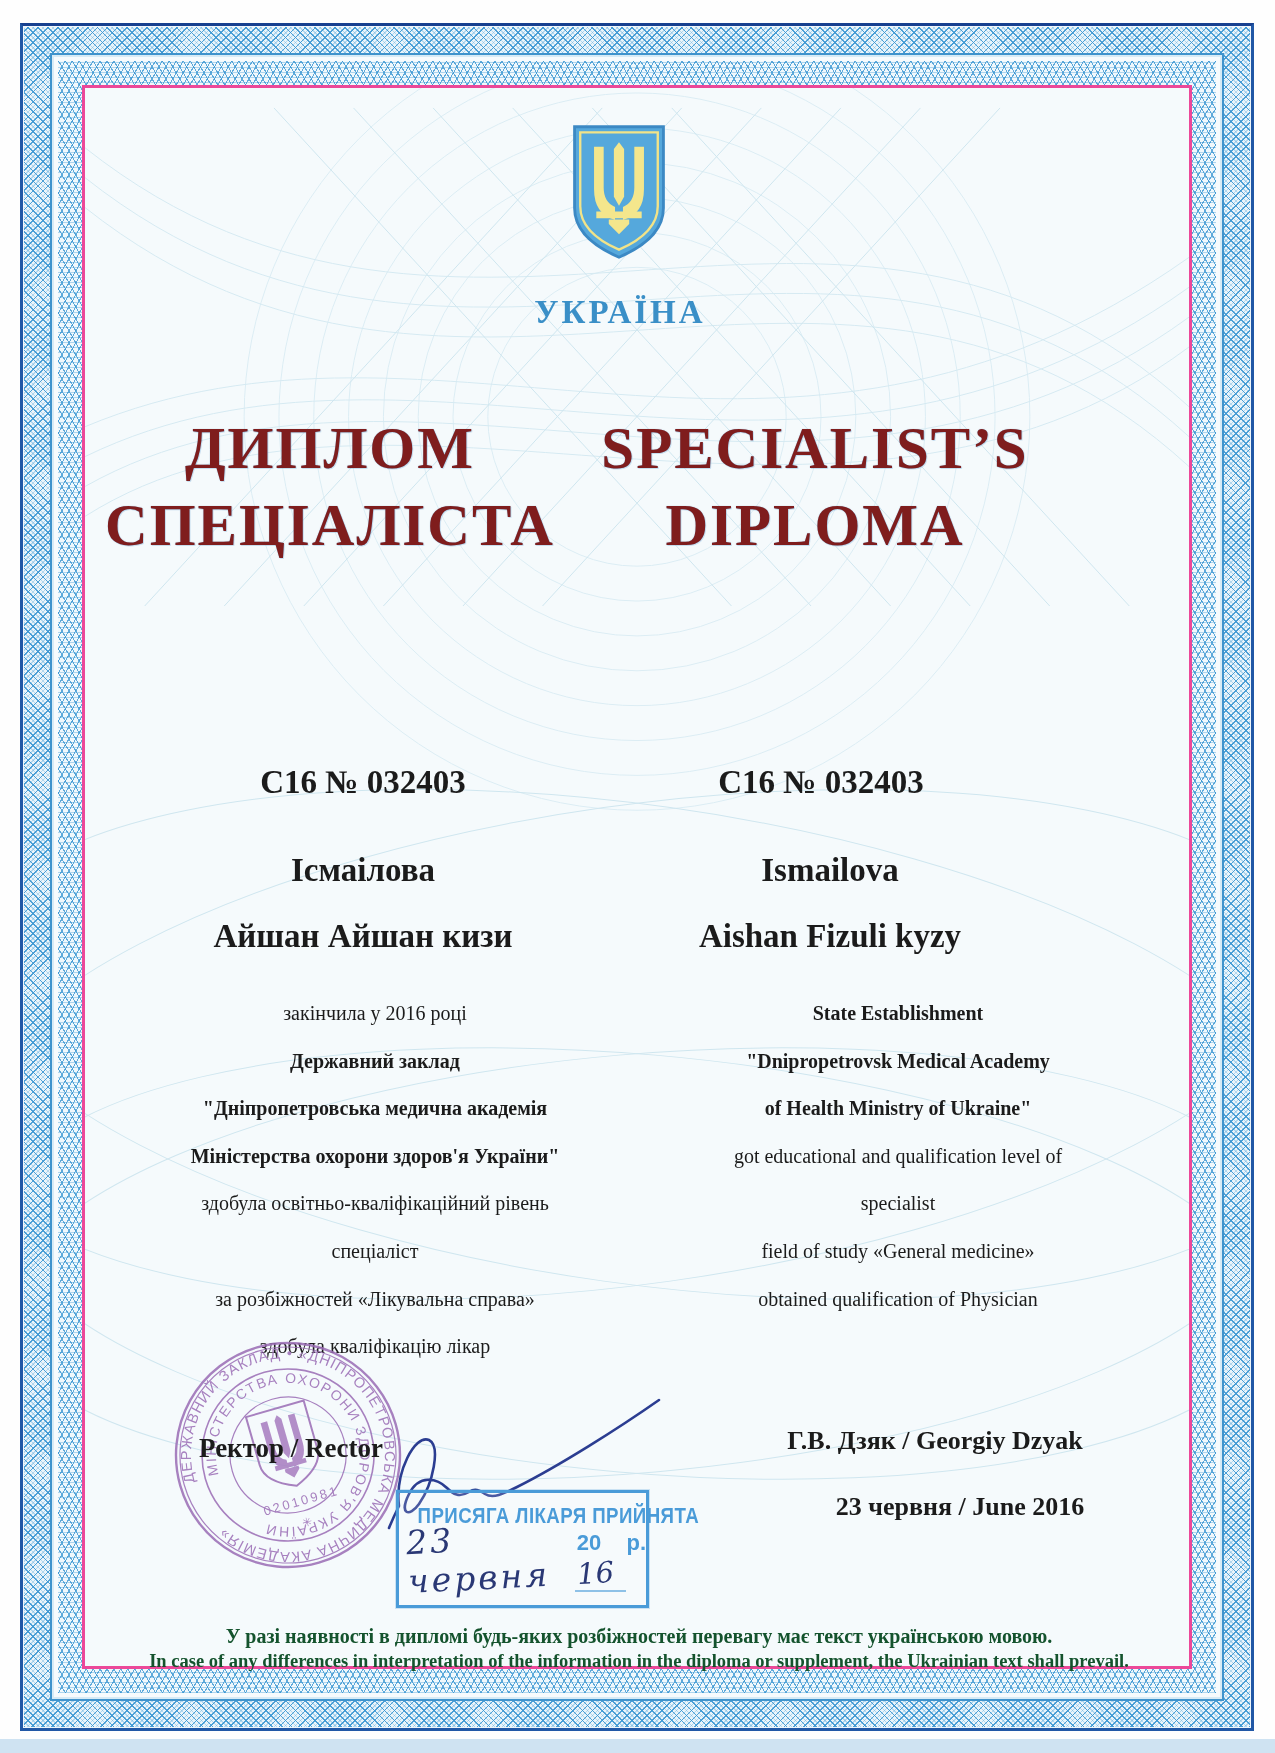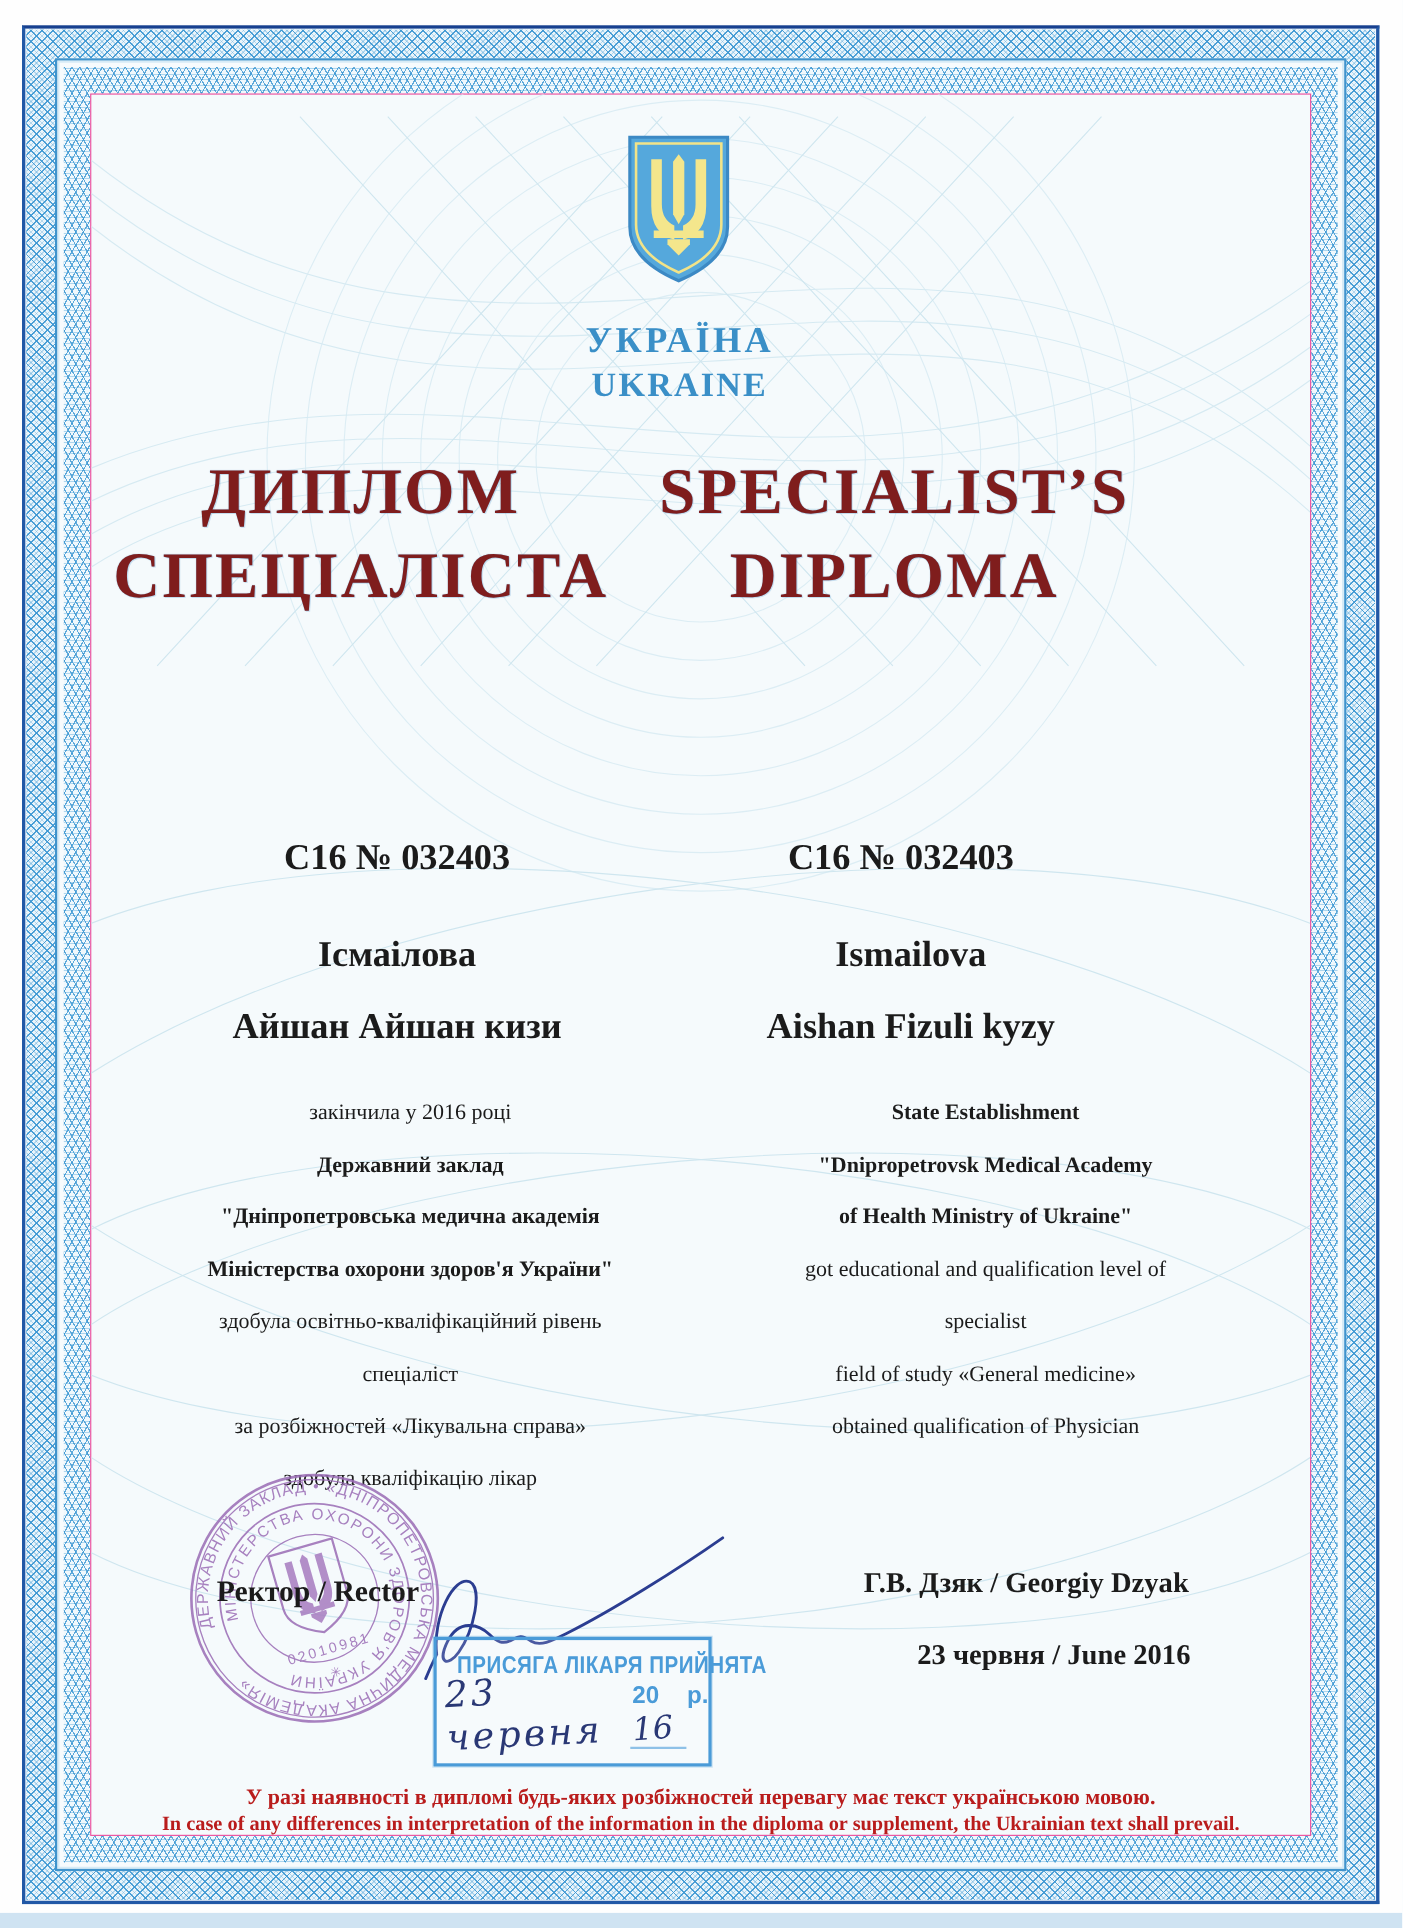--- a/index.html
+++ b/index.html
@@ -18,21 +18,21 @@
       repeating-linear-gradient(45deg, rgba(90,170,220,.4) 0 1px, transparent 1px 3.5px),
       repeating-linear-gradient(-45deg, rgba(90,170,220,.4) 0 1px, transparent 1px 3.5px),
       #eaf4fa;}
   .mid-line{position:absolute;inset:30px;background:#f7fbfd;border:2px solid #3f93cc;box-shadow:inset 0 0 0 2px #d7ebf6;}
   .band-ornate{position:absolute;inset:38px;
     background:
       repeating-linear-gradient(60deg, rgba(58,150,210,.8) 0 1px, transparent 1px 6px),
       repeating-linear-gradient(-60deg, rgba(58,150,210,.8) 0 1px, transparent 1px 6px),
       repeating-linear-gradient(0deg, rgba(90,170,220,.45) 0 1px, transparent 1px 5px),
       #f0f8fc;}
-  .content{position:absolute;inset:62px;background:#f5fafc;border:1px solid #ec4899;}
+  .content{position:absolute;inset:62px;background:#f5fafc;border:3px solid #ec4899;}
 
   .wm{position:absolute;inset:0;width:100%;height:100%;}
 
   .abs{position:absolute;}
   .tc{text-align:center;}
   .b{font-weight:bold;}
 
   .country{font-size:33px;font-weight:bold;color:#3a8fc7;letter-spacing:3px;}
   .country-en{font-size:31px;letter-spacing:2px;}
 
@@ -42,21 +42,21 @@
   .serial{font-size:33px;font-weight:bold;}
   .holder-name{font-size:33px;font-weight:bold;}
 
   .body-col{font-size:20px;line-height:47.6px;}
   .body-col div{white-space:nowrap;}
 
   .rector{font-size:27px;font-weight:bold;margin-left:44px;}
   .dzyak{font-size:26px;font-weight:bold;}
   .sign-date{font-size:26px;font-weight:bold;}
 
-  .footer-line{color:#b91c1c;font-weight:bold;}
+  .footer-line{color:#14532d;font-weight:bold;}
   .footer-uk{font-size:20px;}
   .footer-en{font-size:18.5px;}
 
   
   .oath-box{position:absolute;border:3px solid #4a9bd8;box-shadow:0 0 0 1px rgba(74,155,216,.25);
             background:rgba(255,255,255,.15);}
   .oath-title{margin-top:10px;text-align:center;color:#4a9bd8;font-family:"Liberation Sans",sans-serif;
               font-weight:bold;font-size:22px;letter-spacing:.5px;transform:scaleX(.85);transform-origin:center;
               white-space:nowrap;}
   .oath-row{position:absolute;left:8px;bottom:8px;display:flex;align-items:baseline;}
@@ -124,21 +124,20 @@
         </g>
       </svg>
 
       <svg class="abs" style="left:482px;top:33px" width="104" height="142" viewBox="0 0 110 150">
         <path d="M8,6 H102 V92 Q102,124 55,144 Q8,124 8,92 Z" fill="#55a8dc" stroke="#3c89c4" stroke-width="3"></path>
         <path d="M14,12 H96 V90 Q96,118 55,136 Q14,118 14,90 Z" fill="none" stroke="#f2e388" stroke-width="2.5"></path>
         <use href="#tryzub" fill="#f4e68c" transform="translate(19,20) scale(1.2)"></use>
       </svg>
 
       <div class="abs tc country" style="left:0;top:206px;width:1070px">УКРАЇНА</div>
-      <div class="abs tc country country-en" style="left:0;top:246px;width:1070px">UKRAINE</div>
 
       <div class="abs tc big-title" style="left:0;top:322px;width:490px">
         <div>ДИПЛОМ</div>
         <div>СПЕЦІАЛІСТА</div>
       </div>
       <div class="abs tc big-title" style="left:470px;top:322px;width:520px">
         <div>SPECIALIST’S</div>
         <div>DIPLOMA</div>
       </div>
 

